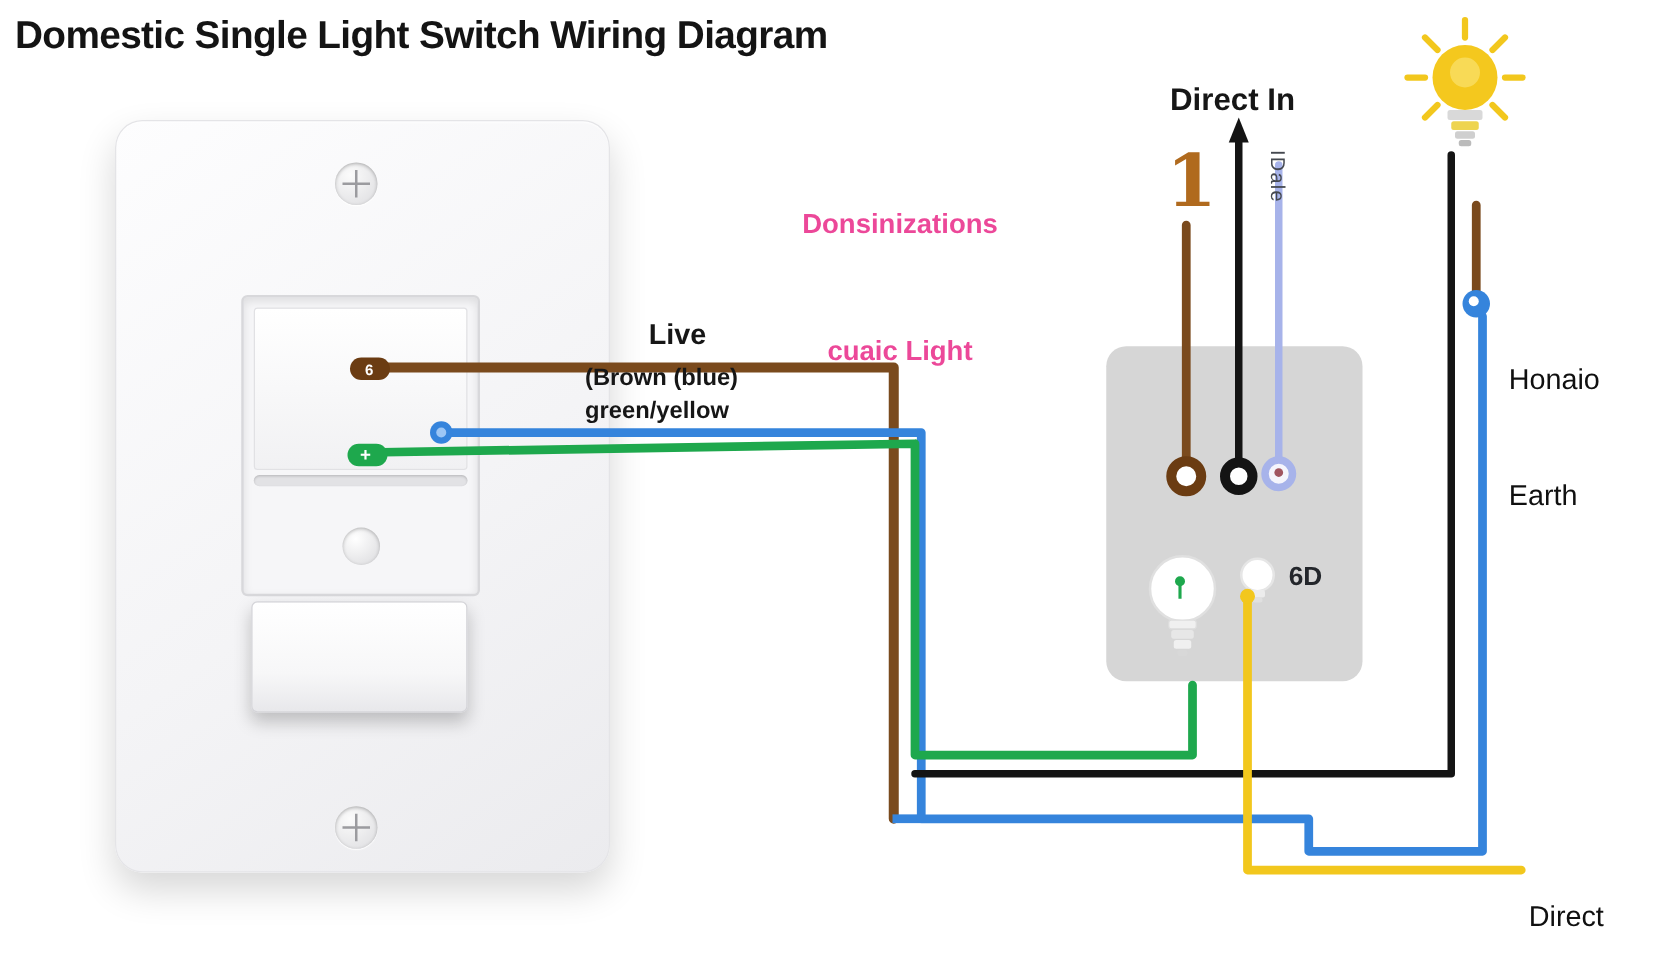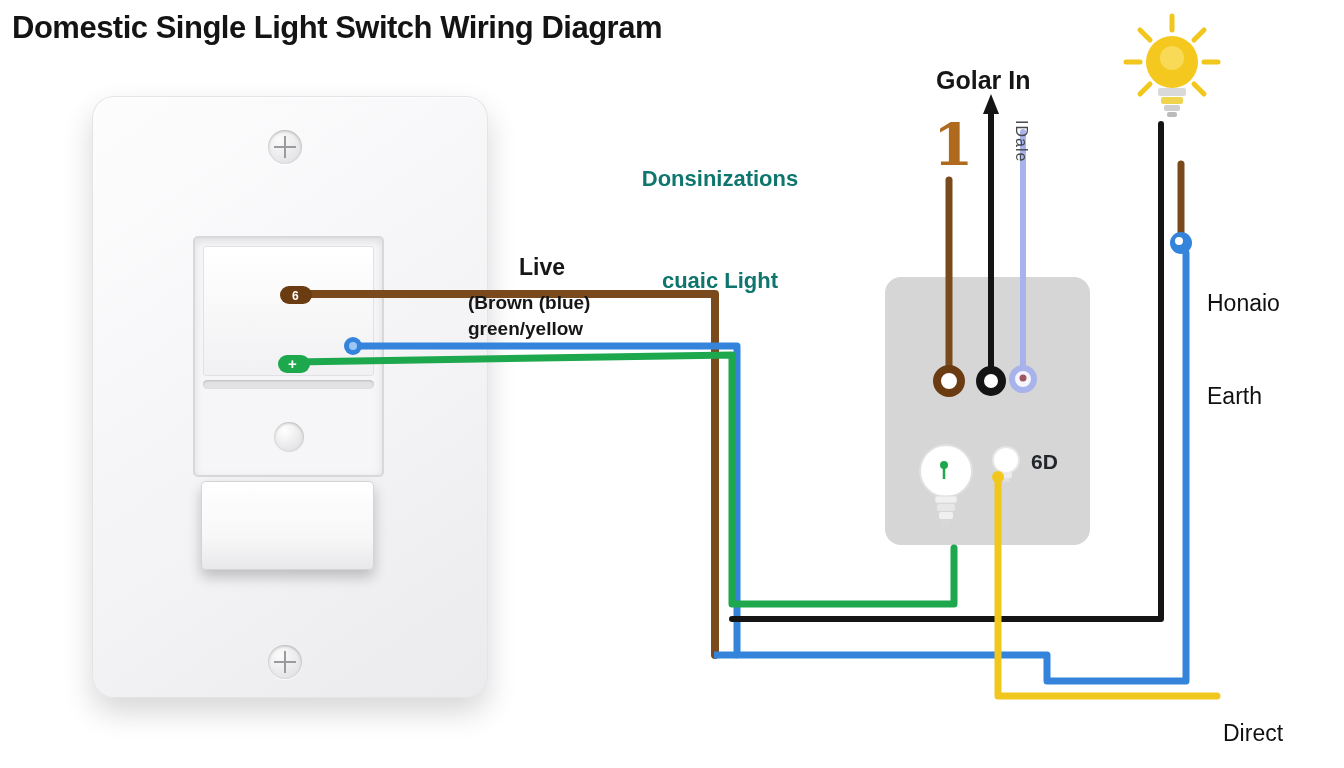--- a/index.html
+++ b/index.html
@@ -3,21 +3,21 @@
 <meta charset="utf-8">
 <style>
   html,body{margin:0;padding:0;background:#fff;}
   #stage{position:relative;width:1344px;height:768px;background:#ffffff;overflow:hidden;
          font-family:"Liberation Sans",sans-serif;color:#161616;}
   .abs{position:absolute;}
   
   .label{position:absolute;white-space:pre;}
   .title{left:12px;top:10px;font-size:31px;font-weight:800;letter-spacing:-0.5px;color:#141414;}
   .center-note{left:585px;top:94px;width:270px;text-align:center;font-size:22px;font-weight:600;
-               line-height:34px;color:#0f766e;}
+               line-height:34px;color:#ec4899;}
   .live{left:519px;top:254px;font-size:23px;font-weight:700;}
   .wire-note1{left:468px;top:292px;font-size:19px;font-weight:700;}
   .wire-note2{left:468px;top:318px;font-size:19px;font-weight:700;}
   .golar{left:936px;top:66px;font-size:25px;font-weight:600;}
   .brown-one{left:933px;top:116px;font-size:58px;line-height:1;font-weight:700;
              font-family:"DejaVu Serif",serif;color:#b06a1e;}
   .idale{left:1012px;top:120px;font-size:16px;color:#44484f;writing-mode:vertical-rl;letter-spacing:1px;}
   .rlabel{font-size:23px;line-height:31px;font-weight:500;color:#101010;}
   .neutral{left:1207px;top:108px;}
   .honaio{left:1207px;top:226px;}
@@ -134,21 +134,21 @@
 
   <div class="label center-note">
     <div>Donsinizations</div>
     <div>cuaic Light</div>
   </div>
 
   <div class="label live">Live</div>
   <div class="label wire-note1">(Brown (blue)</div>
   <div class="label wire-note2">green/yellow</div>
 
-  <div class="label golar">Golar In</div>
+  <div class="label golar">Direct In</div>
   <div class="label brown-one">1</div>
   <div class="label idale">IDale</div>
 
 
   <div class="label rlabel honaio">
     <div>Honaio</div>
     <div>Earth</div>
   </div>
 
   <div class="label rlabel direct">

